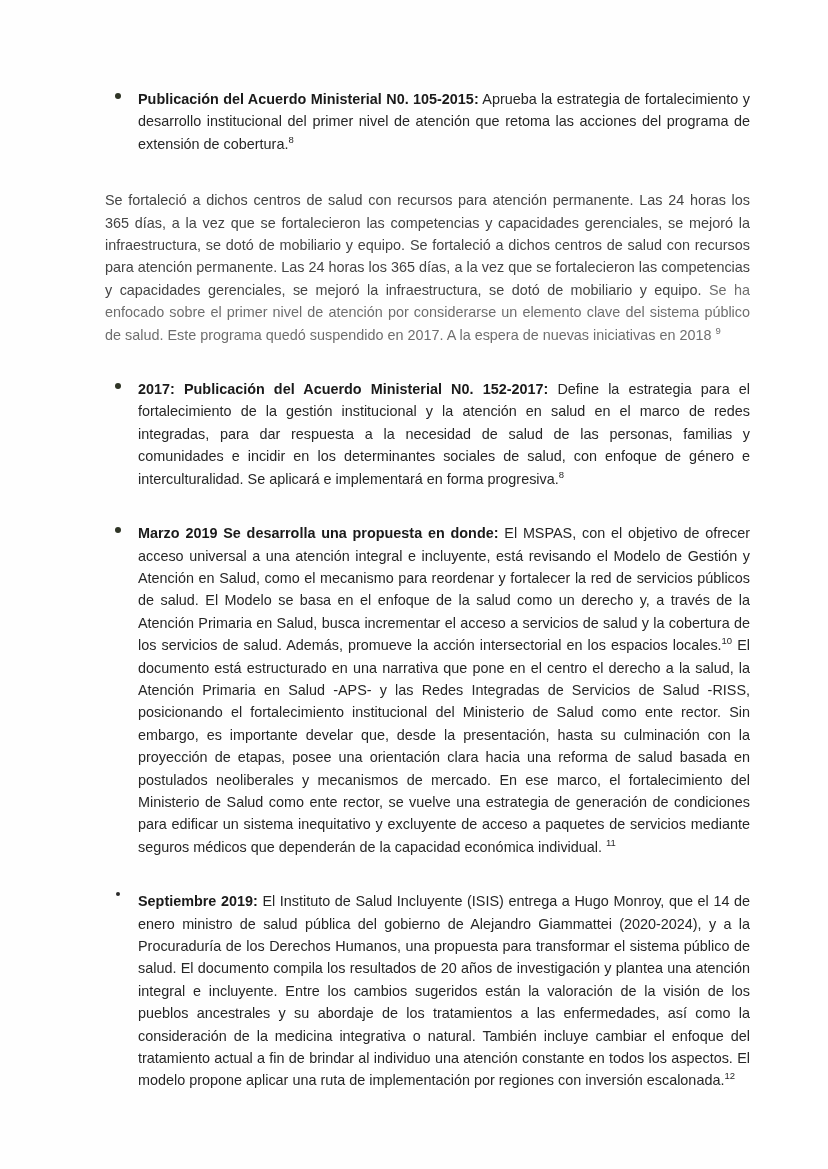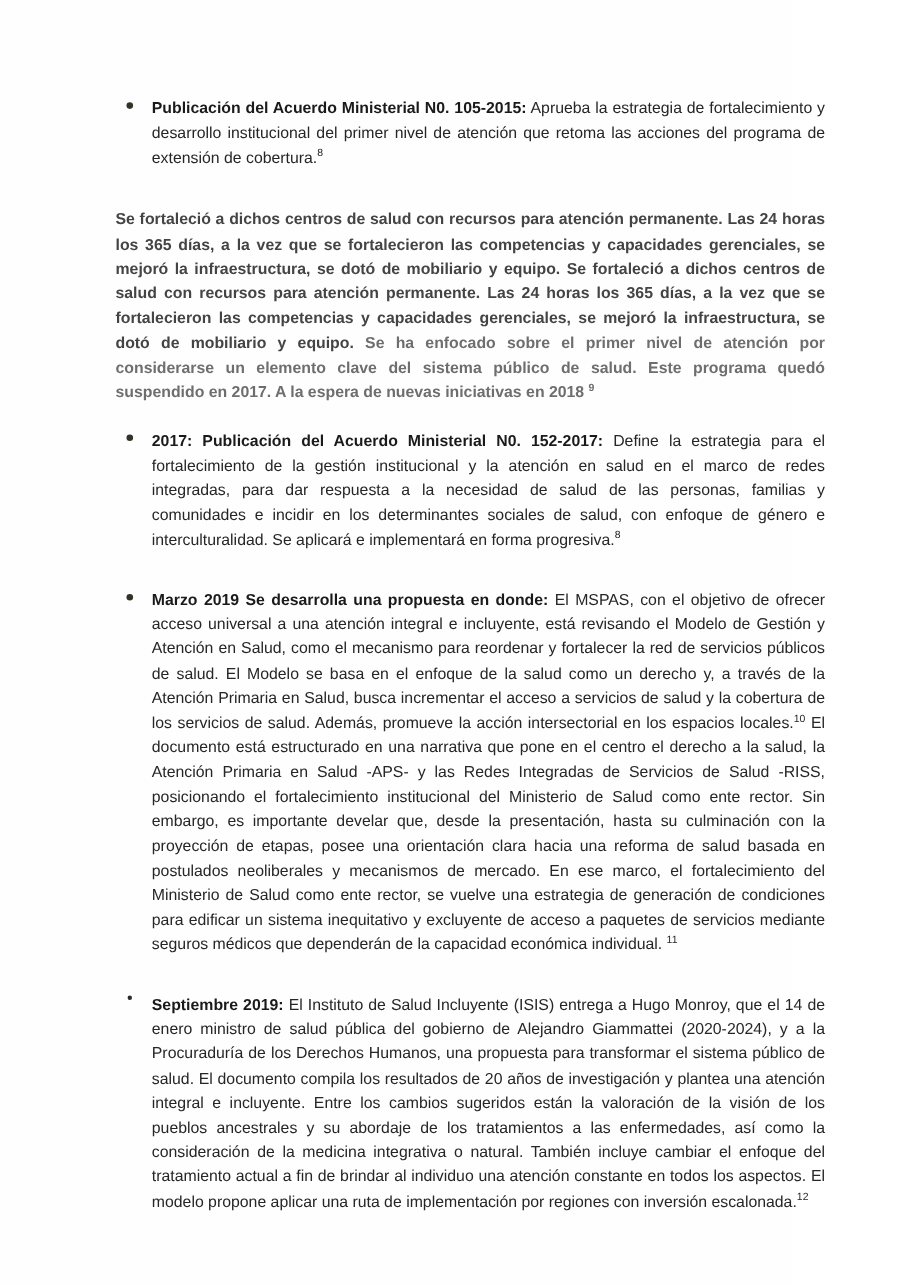--- a/index.html
+++ b/index.html
@@ -56,23 +56,22 @@
     text-justify: inter-word;
     font-size: 14.4px;
     line-height: 22.4px;
     color: #262626;
     -webkit-hyphens: none;
     hyphens: none;
   }
 
   
   .plain-block {
-    margin-bottom: 22px;
+    margin-bottom: 32px;
     margin-top: 34px;
-    font-weight: bold;
   }
 
   .para .b {
     font-weight: bold;
     color: #1a1a1a;
   }
   .para .faded {
     color: #6e6e6e;
   }
   .para .dim {

